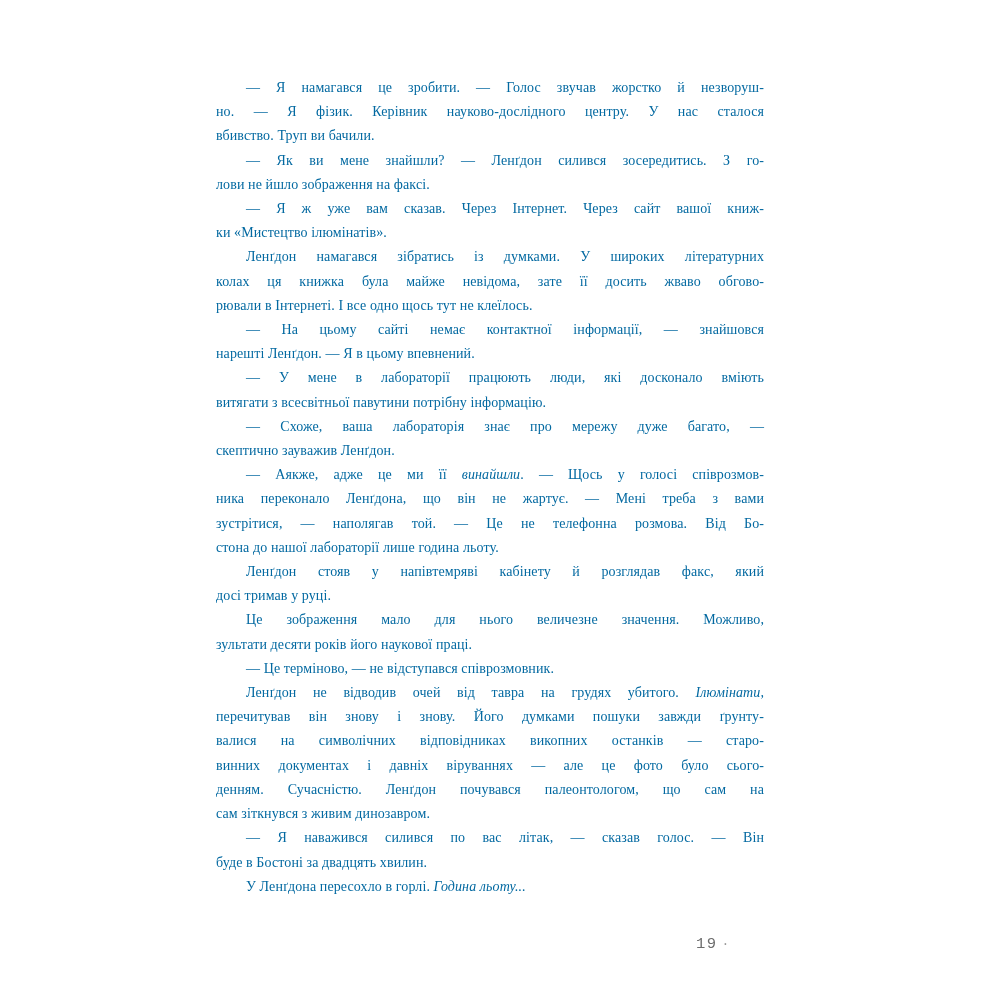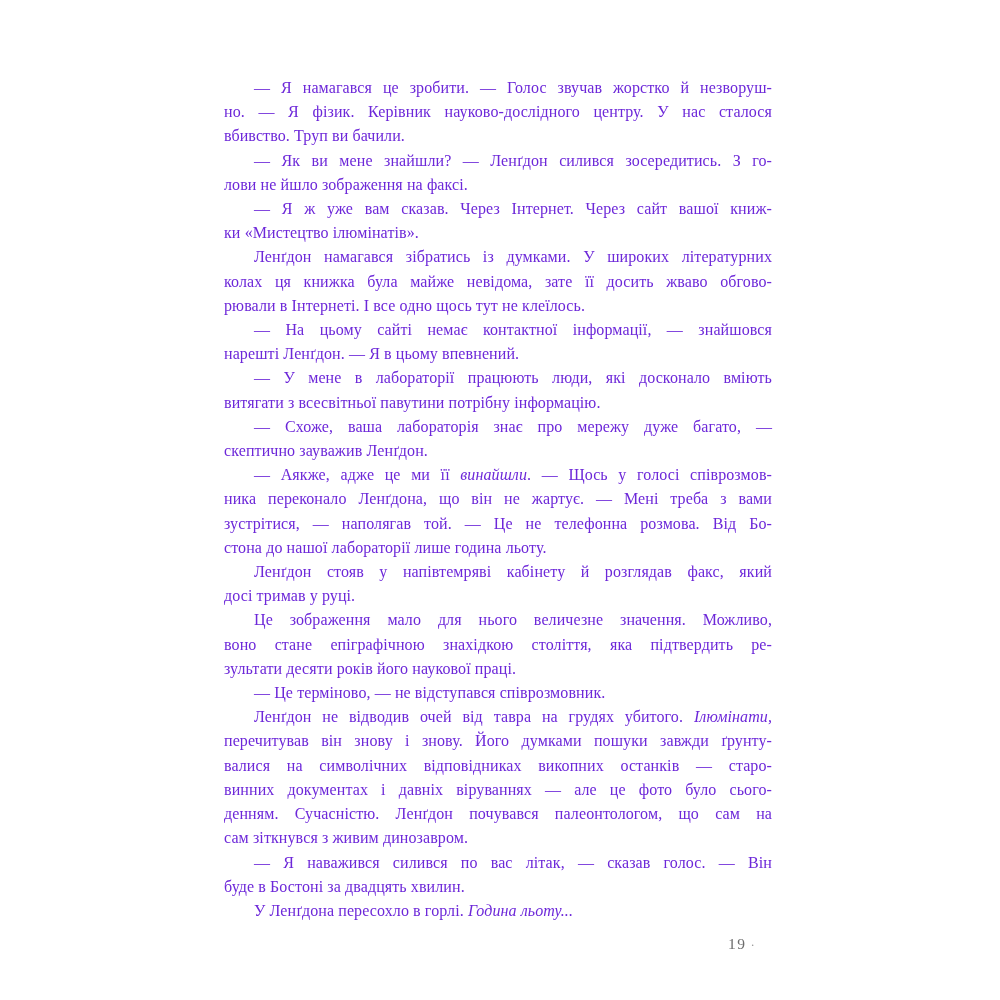--- a/index.html
+++ b/index.html
@@ -9,47 +9,48 @@
     font-family: "Liberation Serif", "DejaVu Serif", serif;
     position: relative;
     overflow: hidden;
   }
   .page {
     position: absolute; inset: 0;
     background: #ffffff;
   }
   .text-block {
     position: absolute;
-    left: 224px; top: 76px;
+    left: 216px; top: 76px;
     width: 548px;
-    color: #6d28d9;
-    font-size: 16px;
+    color: #0369a1;
+    font-size: 14px;
     line-height: 24.2px;
     letter-spacing: 0.1px;
     text-rendering: optimizeLegibility;
   }
   .para { margin: 0; padding: 0; }
   .line {
     text-align: justify;
     text-align-last: justify;
     min-height: 24.2px;
   }
   .line.last {
     text-align: center;
     text-align-last: left;
   }
   .line.first { text-indent: 30px; }
   .line i { font-style: italic; }
   .page-number {
     position: absolute;
-    left: 728px; top: 935px;
+    left: 696px; top: 935px;
     font-size: 15.5px;
     color: #6d6d6d;
     letter-spacing: 1.5px;
     white-space: nowrap;
+    font-family: Liberation Mono, monospace;
   }
   .page-number .dot {
     color: #9a9a9a;
     font-size: 13px;
     letter-spacing: 0;
     padding-left: 4px;
   }
 </style>
 </head>
 <body>
@@ -93,21 +94,20 @@
         <div class="line">ника переконало Ленґдона, що він не жартує. — Мені треба з вами</div>
         <div class="line">зустрітися, — наполягав той. — Це не телефонна розмова. Від Бо-</div>
         <div class="line last">стона до нашої лабораторії лише година льоту.</div>
       </div>
       <div class="para">
         <div class="line first">Ленґдон стояв у напівтемряві кабінету й розглядав факс, який</div>
         <div class="line last">досі тримав у руці.</div>
       </div>
       <div class="para">
         <div class="line first">Це зображення мало для нього величезне значення. Можливо,</div>
-        <div class="line">воно стане епіграфічною знахідкою століття, яка підтвердить ре-</div>
         <div class="line last">зультати десяти років його наукової праці.</div>
       </div>
       <div class="para">
         <div class="line first last">— Це терміново, — не відступався співрозмовник.</div>
       </div>
       <div class="para">
         <div class="line first">Ленґдон не відводив очей від тавра на грудях убитого. <i>Ілюмінати,</i></div>
         <div class="line">перечитував він знову і знову. Його думками пошуки завжди ґрунту-</div>
         <div class="line">валися на символічних відповідниках викопних останків — старо-</div>
         <div class="line">винних документах і давніх віруваннях — але це фото було сього-</div>

